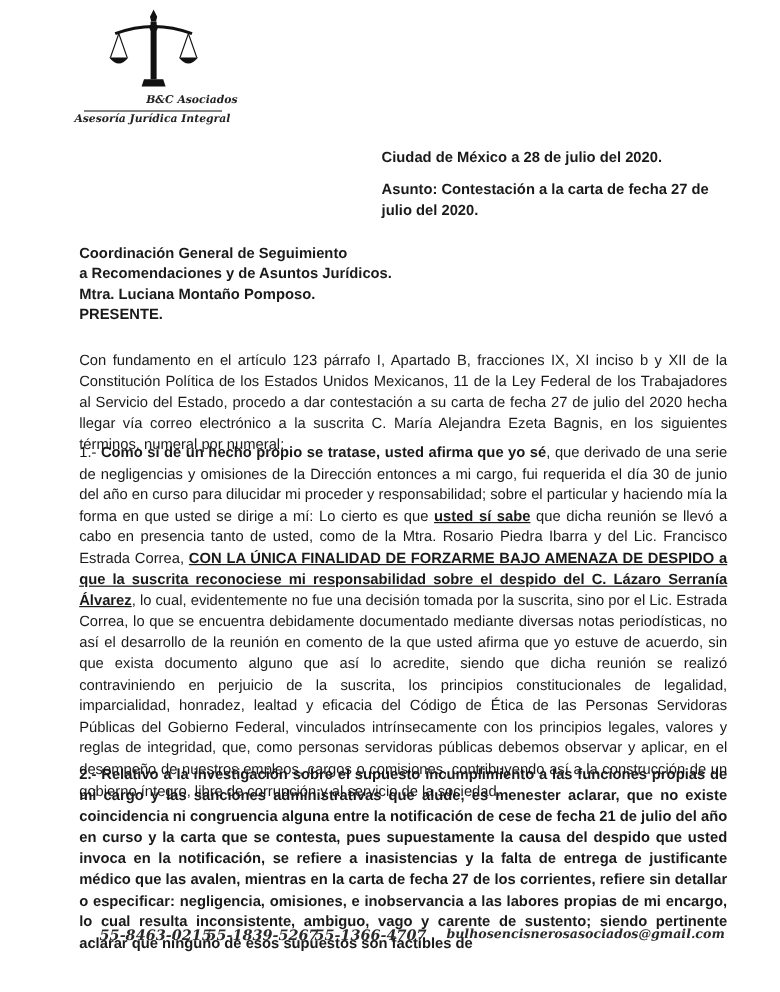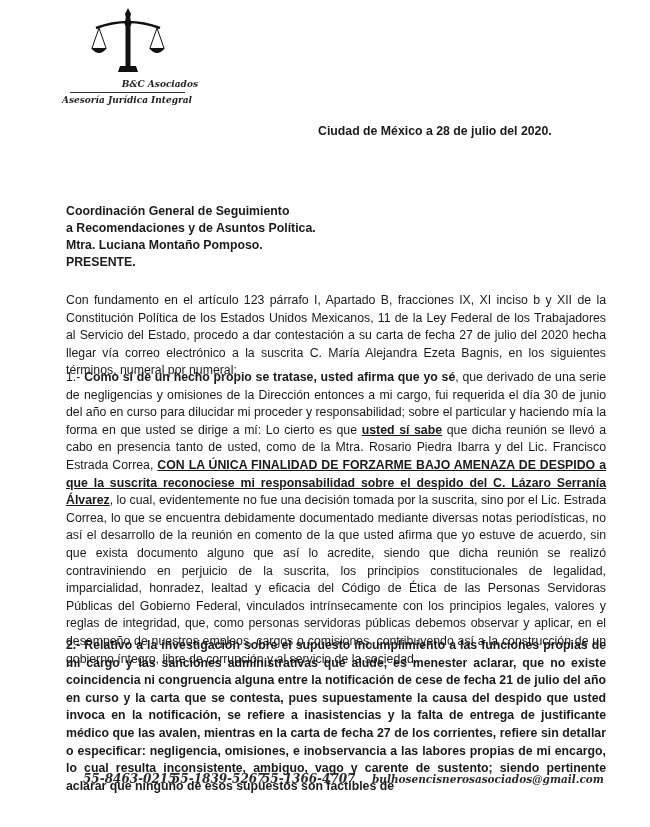--- a/index.html
+++ b/index.html
@@ -43,25 +43,26 @@
       <path d="M30 60 L46 60 L48 66 L28 66 Z" stroke="none"></path>
     </g>
   </svg>
   <div class="firm firm-name">B&amp;C Asociados</div>
   <div class="rule"></div>
   <div class="firm firm-tag">Asesoría Jurídica Integral</div>
 </div>
 
 <div class="right-block">
   <p>Ciudad de México a 28 de julio del 2020.</p>
+  <p>Asunto: Contestación a la carta de fecha 27 de julio del 2020.</p>
 </div>
 
 <div class="addressee">
   <div>Coordinación General de Seguimiento</div>
-  <div>a Recomendaciones y de Asuntos Política.</div>
+  <div>a Recomendaciones y de Asuntos Jurídicos.</div>
   <div>Mtra. Luciana Montaño Pomposo.</div>
   <div>PRESENTE.</div>
 </div>
 
 <div class="body-text p-intro">
   <p>Con fundamento en el artículo 123 párrafo I, Apartado B, fracciones IX, XI inciso b y XII  de la Constitución Política de los Estados Unidos Mexicanos, 11 de la Ley Federal de los Trabajadores al Servicio del Estado, procedo a dar contestación a su carta de fecha 27 de julio del 2020 hecha llegar vía correo electrónico a la suscrita C. María Alejandra Ezeta Bagnis, en los siguientes términos, numeral por numeral:</p>
 </div>
 
 <div class="body-text p1">
   <p><span>1.- </span><b>Como si de un hecho propio se tratase, usted afirma que yo sé</b><span>, que derivado de una serie de negligencias y omisiones de la Dirección entonces a mi cargo, fui requerida el día 30 de junio del año en curso para dilucidar mi proceder y responsabilidad; sobre el particular y haciendo mía la forma en que usted se dirige a mí: Lo cierto es que </span><span class="u">usted sí sabe</span><span> que dicha reunión se llevó a cabo en presencia tanto de usted, como de la Mtra. Rosario Piedra Ibarra y del Lic. Francisco Estrada Correa, </span><span class="u">CON LA ÚNICA FINALIDAD DE FORZARME BAJO AMENAZA DE DESPIDO a que la suscrita reconociese mi responsabilidad sobre el despido del C. Lázaro Serranía Álvarez</span><span>, lo cual, evidentemente no fue una decisión tomada por la suscrita, sino por el Lic. Estrada Correa, lo que se encuentra debidamente documentado mediante diversas notas periodísticas, no así el desarrollo de la reunión en comento de la que usted afirma que yo estuve de acuerdo, sin que exista documento alguno que así lo acredite, siendo que dicha reunión se realizó contraviniendo en perjuicio de la suscrita, los principios constitucionales de legalidad, imparcialidad, honradez, lealtad y eficacia del Código de Ética de las Personas Servidoras Públicas del Gobierno Federal, vinculados intrínsecamente con los principios legales, valores y reglas de integridad, que, como personas servidoras públicas debemos observar y aplicar, en el desempeño de nuestros empleos, cargos o comisiones, contribuyendo así a la construcción de un gobierno íntegro, libre de corrupción y al servicio de la sociedad.</span></p>

